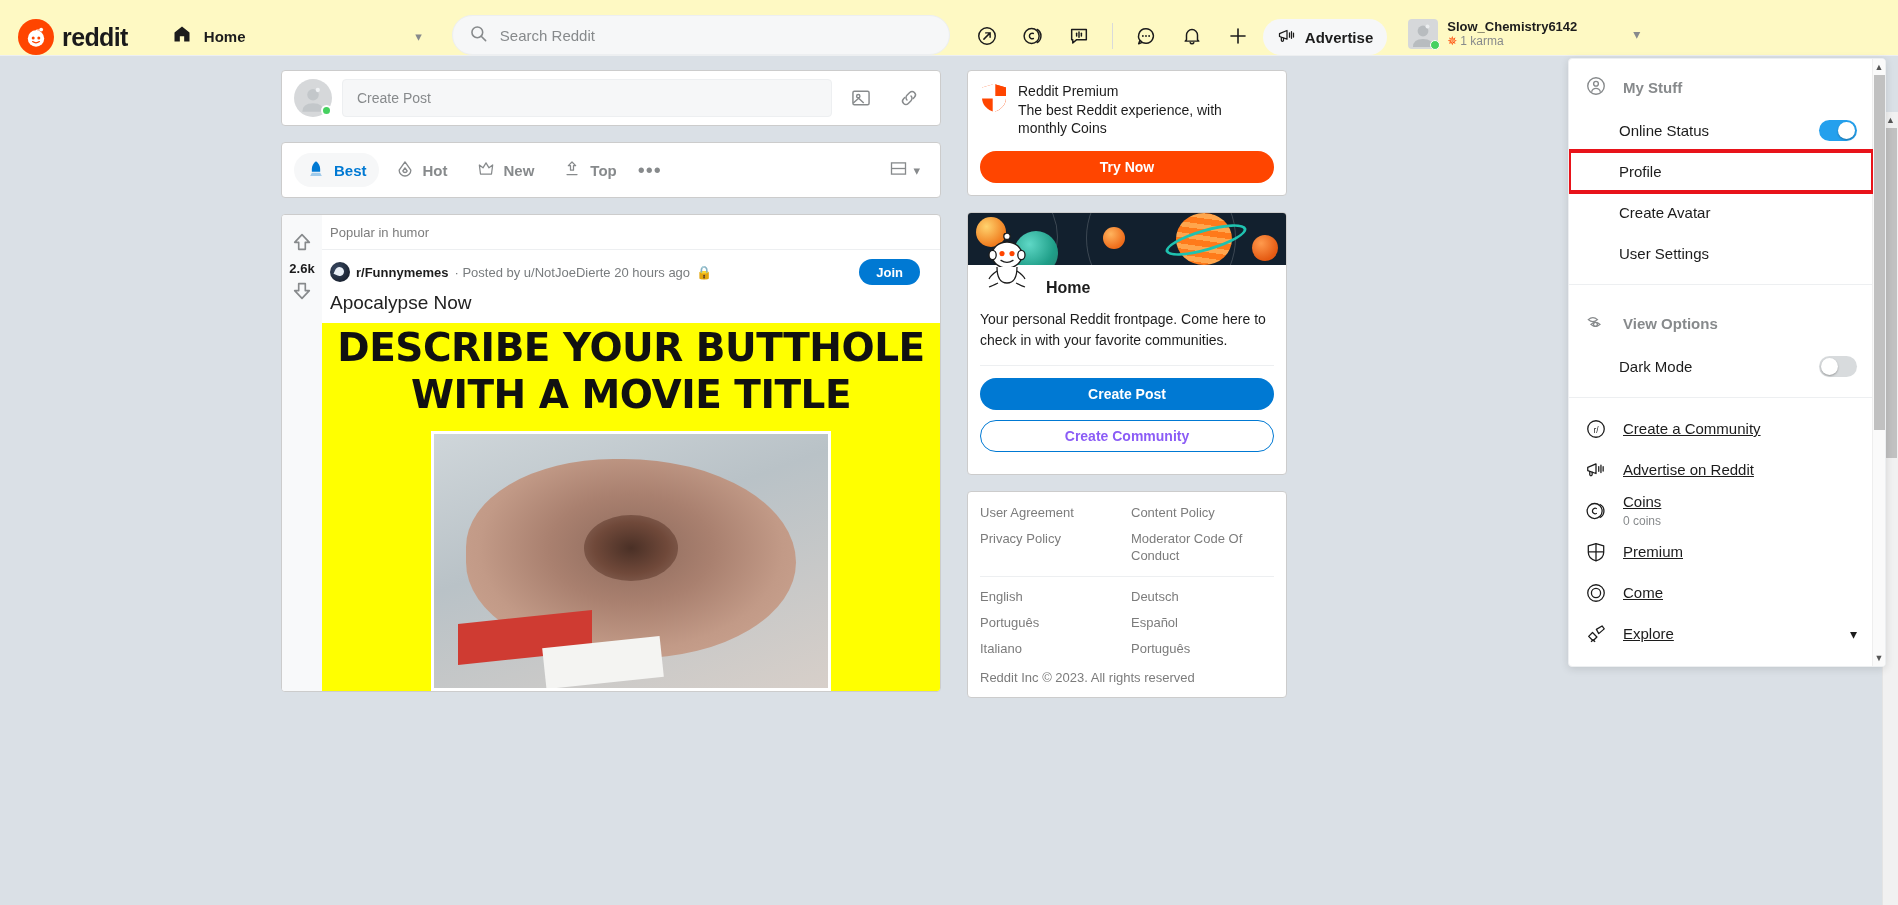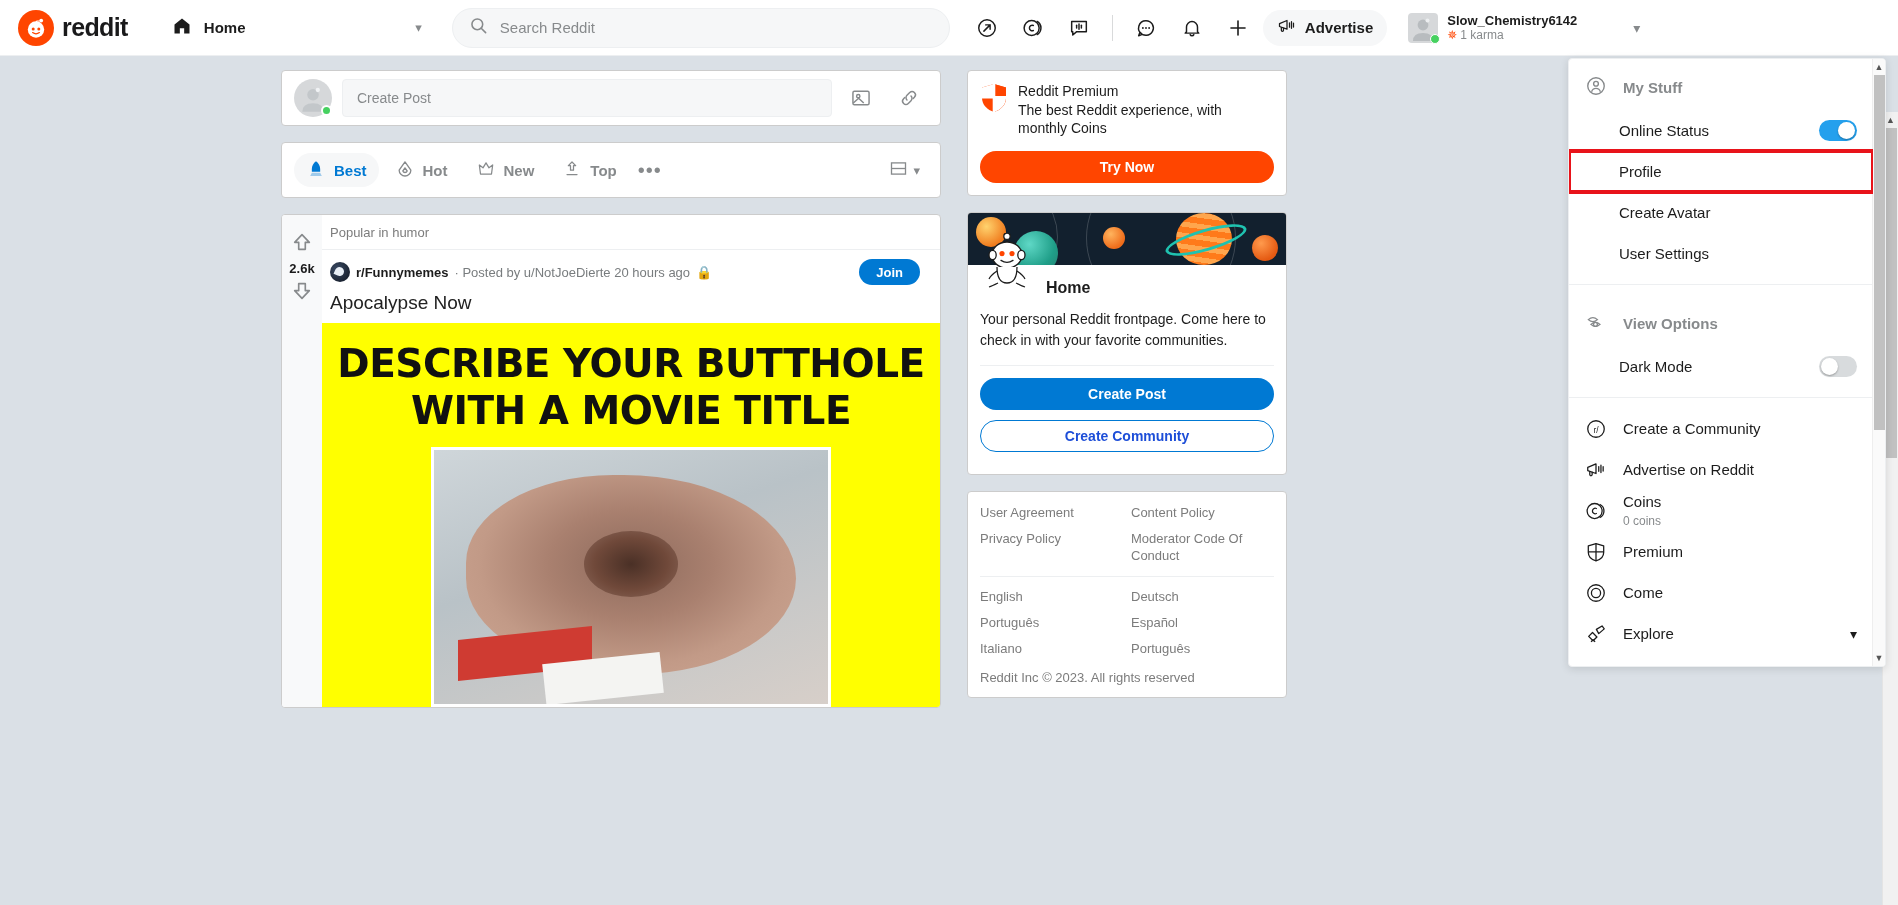--- a/index.html
+++ b/index.html
@@ -5,22 +5,22 @@
   * { box-sizing: border-box; margin: 0; padding: 0; }
   html, body {
     width: 1898px; height: 905px;
     font-family: "Liberation Sans", sans-serif;
     background: #dae0e6;
     overflow: hidden;
   }
   
   .topnav {
     position: absolute; top: 0; left: 0; width: 1898px; height: 56px;
-    background: #ffffff; border-bottom: 1px solid #edeff1;
-    display: flex; align-items: center; z-index: 50;
+    background: #fef9c3; border-bottom: 1px solid #edeff1;
+    display: flex; align-items: flex-end; z-index: 50;
   }
   .brand { display: flex; align-items: center; margin-left: 18px; cursor: pointer; }
   .snoo {
     width: 36px; height: 36px; border-radius: 50%; background: #ff4500;
     display: flex; align-items: center; justify-content: center; position: relative;
   }
   .brand-word {
     font-size: 25px; font-weight: bold; color: #1a1a1b; margin-left: 8px;
     letter-spacing: -0.6px;
   }
@@ -161,21 +161,21 @@
   }
   .posttitle {
     font-size: 19px; font-weight: 500; color: #222; padding: 6px 10px 8px 8px;
     line-height: 24px;
   }
   .memewrap { background: #ffff00; position: relative; }
   .meme-l1, .meme-l2 {
     text-align: center; font-family: "DejaVu Sans", sans-serif;
     font-weight: bold; color: #111; letter-spacing: -0.5px;
   }
-  .meme-l1 { font-size: 39px; padding-top: 18px; }
+  .meme-l1 { font-size: 39px; padding-top: 2px; }
   .meme-l2 { font-size: 39px; padding-top: 2px; padding-bottom: 14px; }
   .meme-photo {
     width: 400px; margin: 0 auto; height: 260px; background: #fff;
     border: 3px solid #fff; position: relative; overflow: hidden;
   }
   .ph-bg { position:absolute; inset:0; background: linear-gradient(160deg,#cfd6da 0%,#b9c2c7 40%,#d7cfc9 100%); }
   .ph-skin {
     position:absolute; left: 8%; top: 10%; width: 84%; height: 78%;
     background: radial-gradient(ellipse at 50% 45%, #8d6a5c 0%, #a9806f 35%, #c29a87 65%, #cfa894 100%);
     border-radius: 46% 54% 50% 50%;
@@ -224,21 +224,21 @@
     padding-top: 14px; margin-left: 66px;
   }
   .hc-desc { font-size: 14px; color: #1c1c1c; line-height: 21px; margin-top: 12px; }
   .hc-div { height: 1px; background: #edeff1; margin: 14px 0 12px; }
   .hc-btn {
     display: block; width: 100%; height: 32px; border-radius: 16px;
     font-size: 14px; font-weight: bold; cursor: pointer; border: none;
     font-family: "Liberation Sans", sans-serif; margin-bottom: 10px;
   }
   .hc-btn.primary { background: #0079d3; color: #fff; }
-  .hc-btn.secondary { background: #fff; color: #1d4ed8; border: 1px solid #0079d3; }
+  .hc-btn.secondary { background: #fff; color: #8b5cf6; border: 1px solid #0079d3; }
 
   .footcard { margin-top: 16px; padding: 12px; }
   .foot-grid {
     display: grid; grid-template-columns: 1fr 1fr; column-gap: 8px; row-gap: 9px;
   }
   .foot-grid a {
     font-size: 13px; color: #7c7c7c; text-decoration: none; cursor: pointer;
     line-height: 17px;
   }
   .foot-div { height: 1px; background: #edeff1; margin: 12px 0 11px; }
@@ -271,21 +271,21 @@
     position: absolute; top: 2px; left: 2px; width: 17px; height: 17px;
     border-radius: 50%; background: #fff; box-shadow: 0 1px 2px rgba(0,0,0,.3);
   }
   .dd-toggle.on { background: #24a0ed; }
   .dd-toggle.on .knob { left: 19px; }
   .dd-divider { height: 1px; background: #edeff1; margin: 10px 0; }
   .dd-link {
     display: flex; align-items: center; gap: 16px; padding: 0 16px;
     min-height: 41px; cursor: pointer; color: #1c1c1c;
   }
-  .dd-link .lbl { font-size: 15px; font-weight: 500; }
+  .dd-link .lbl { font-size: 15px; font-weight: 500; text-decoration: underline; }
   .dd-link .sub { font-size: 12px; color: #878a8c; font-weight: 400; }
   .dd-icon { width: 22px; height: 22px; flex: none; display:flex;align-items:center;justify-content:center; }
   .dd-sb {
     position: absolute; right: 0; top: 0; width: 13px; height: 100%;
     background: #fafafa; border-left: 1px solid #eee;
     display: flex; flex-direction: column; align-items: center;
   }
   .dd-sb-arrow { color: #555; font-size: 9px; padding: 3px 0; cursor: pointer; }
   .dd-sb-thumb {
     width: 11px; background: #c1c1c1; border-radius: 0; cursor: pointer;

